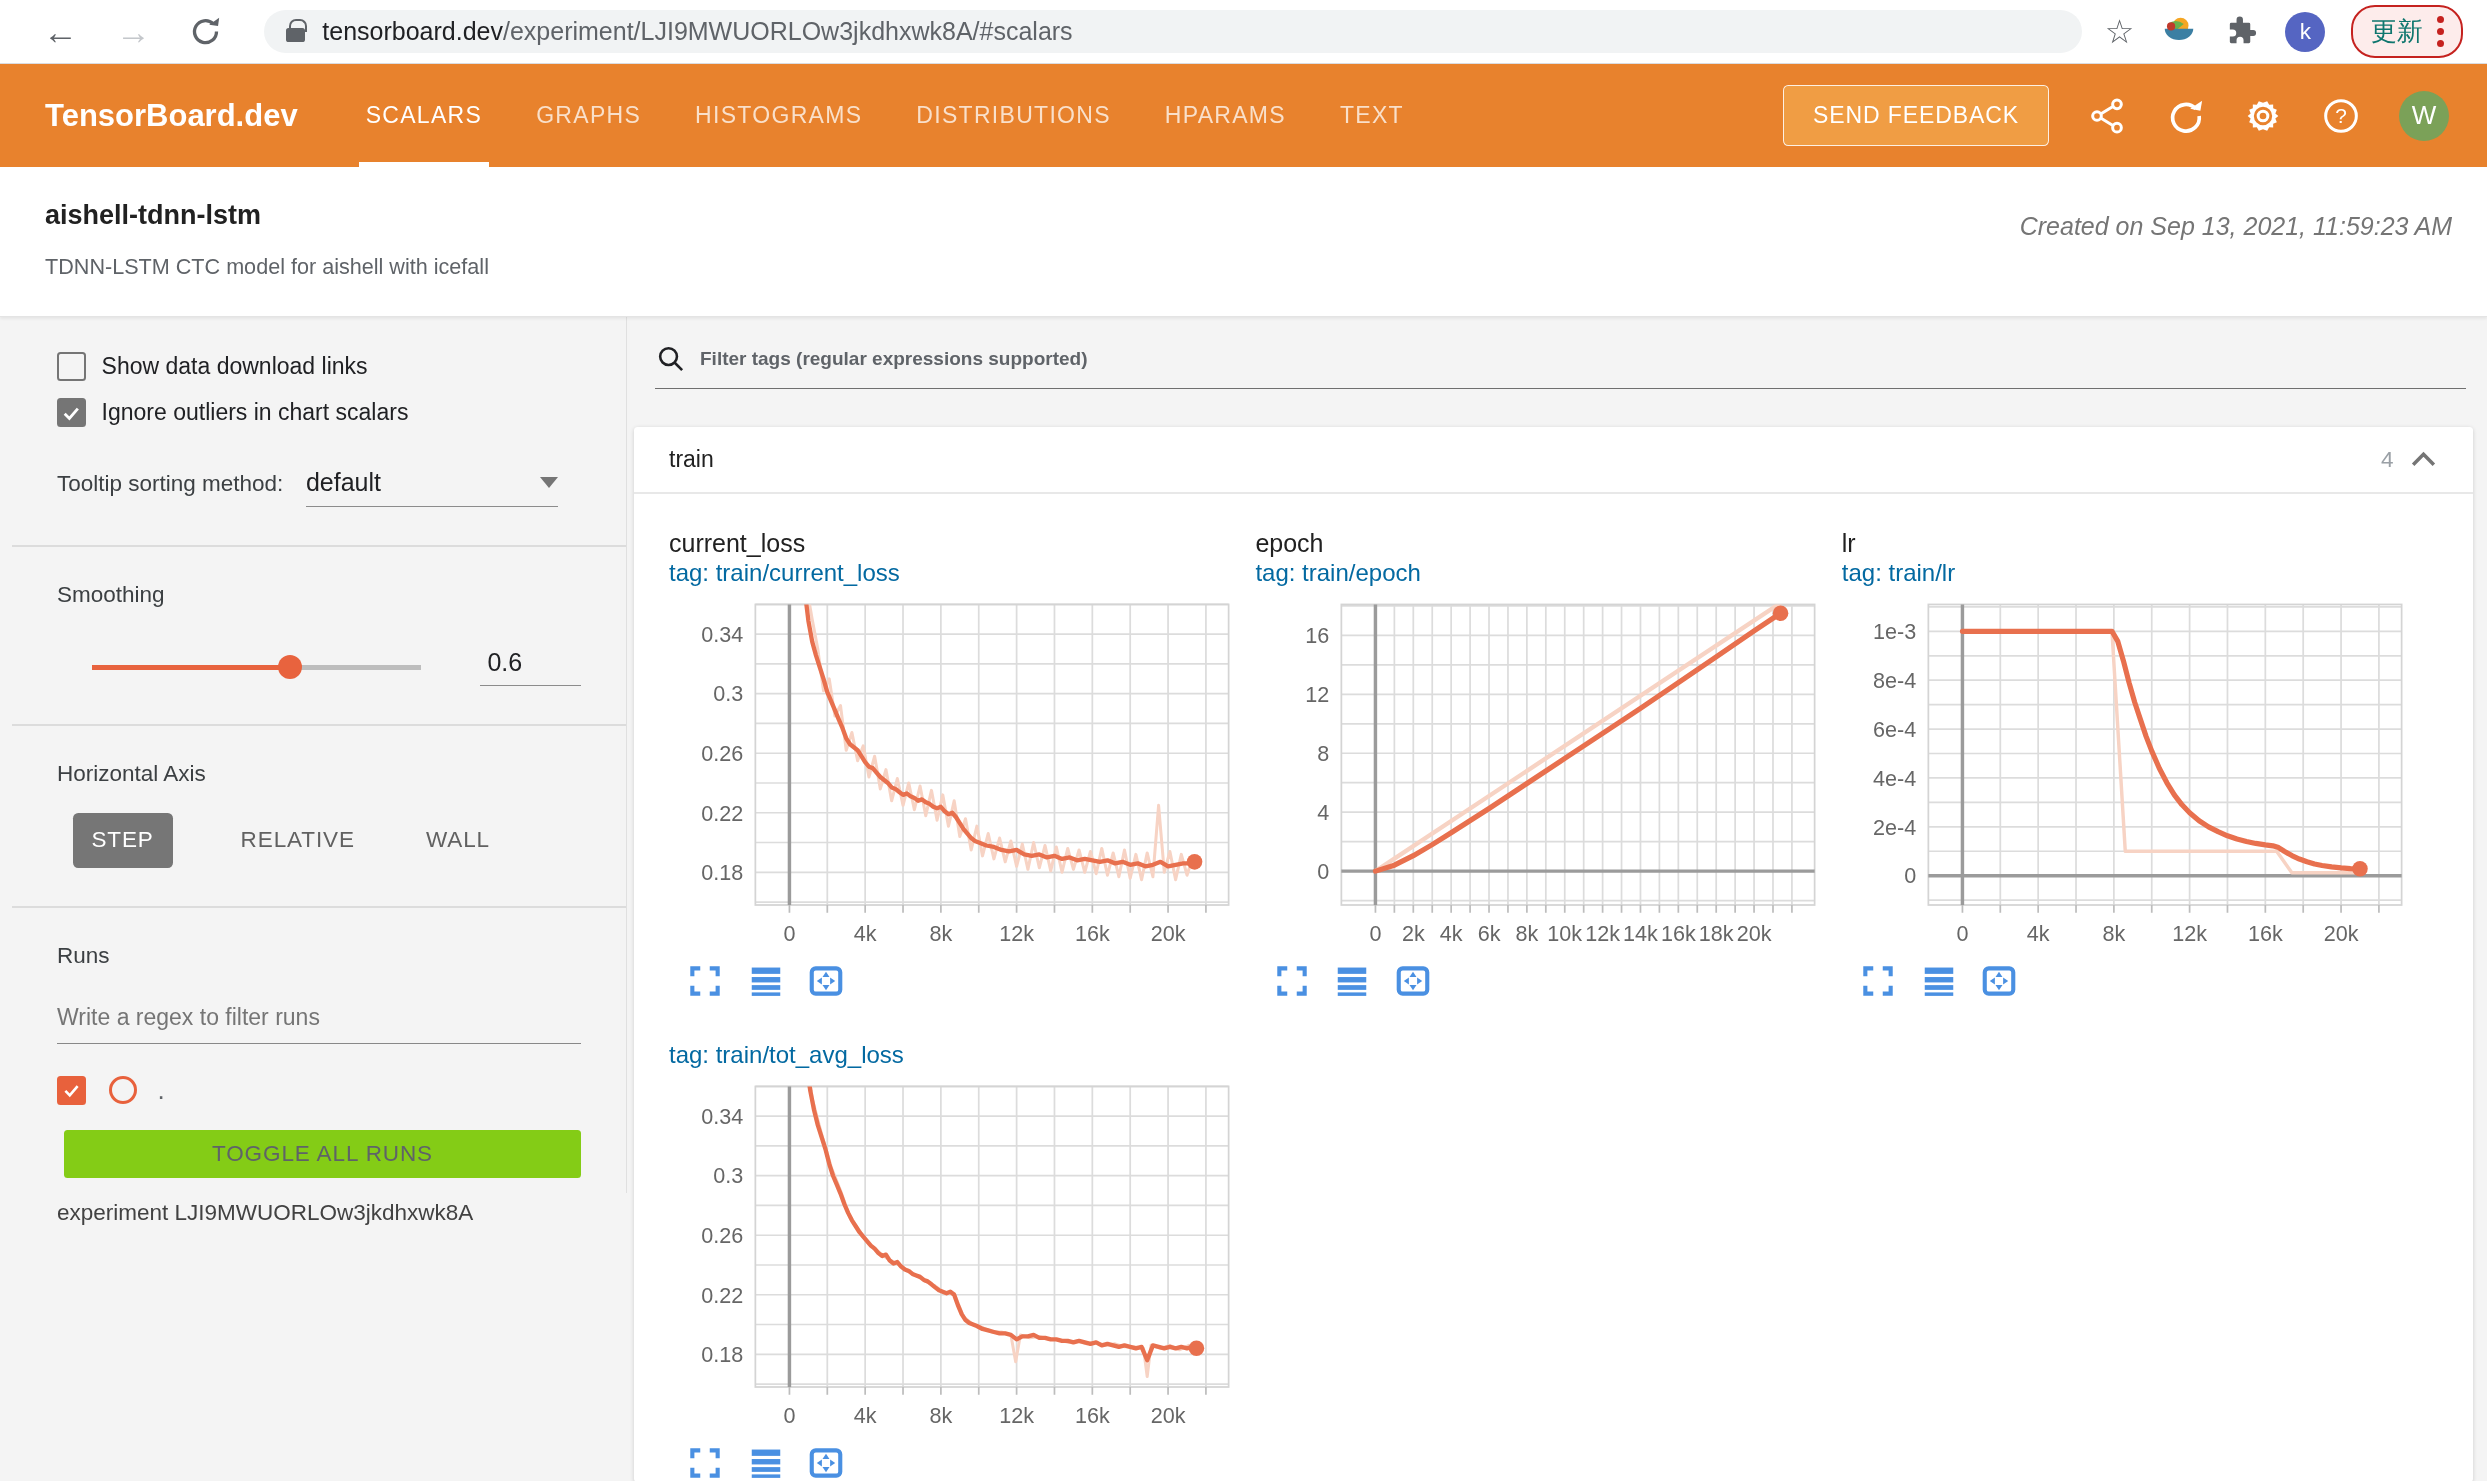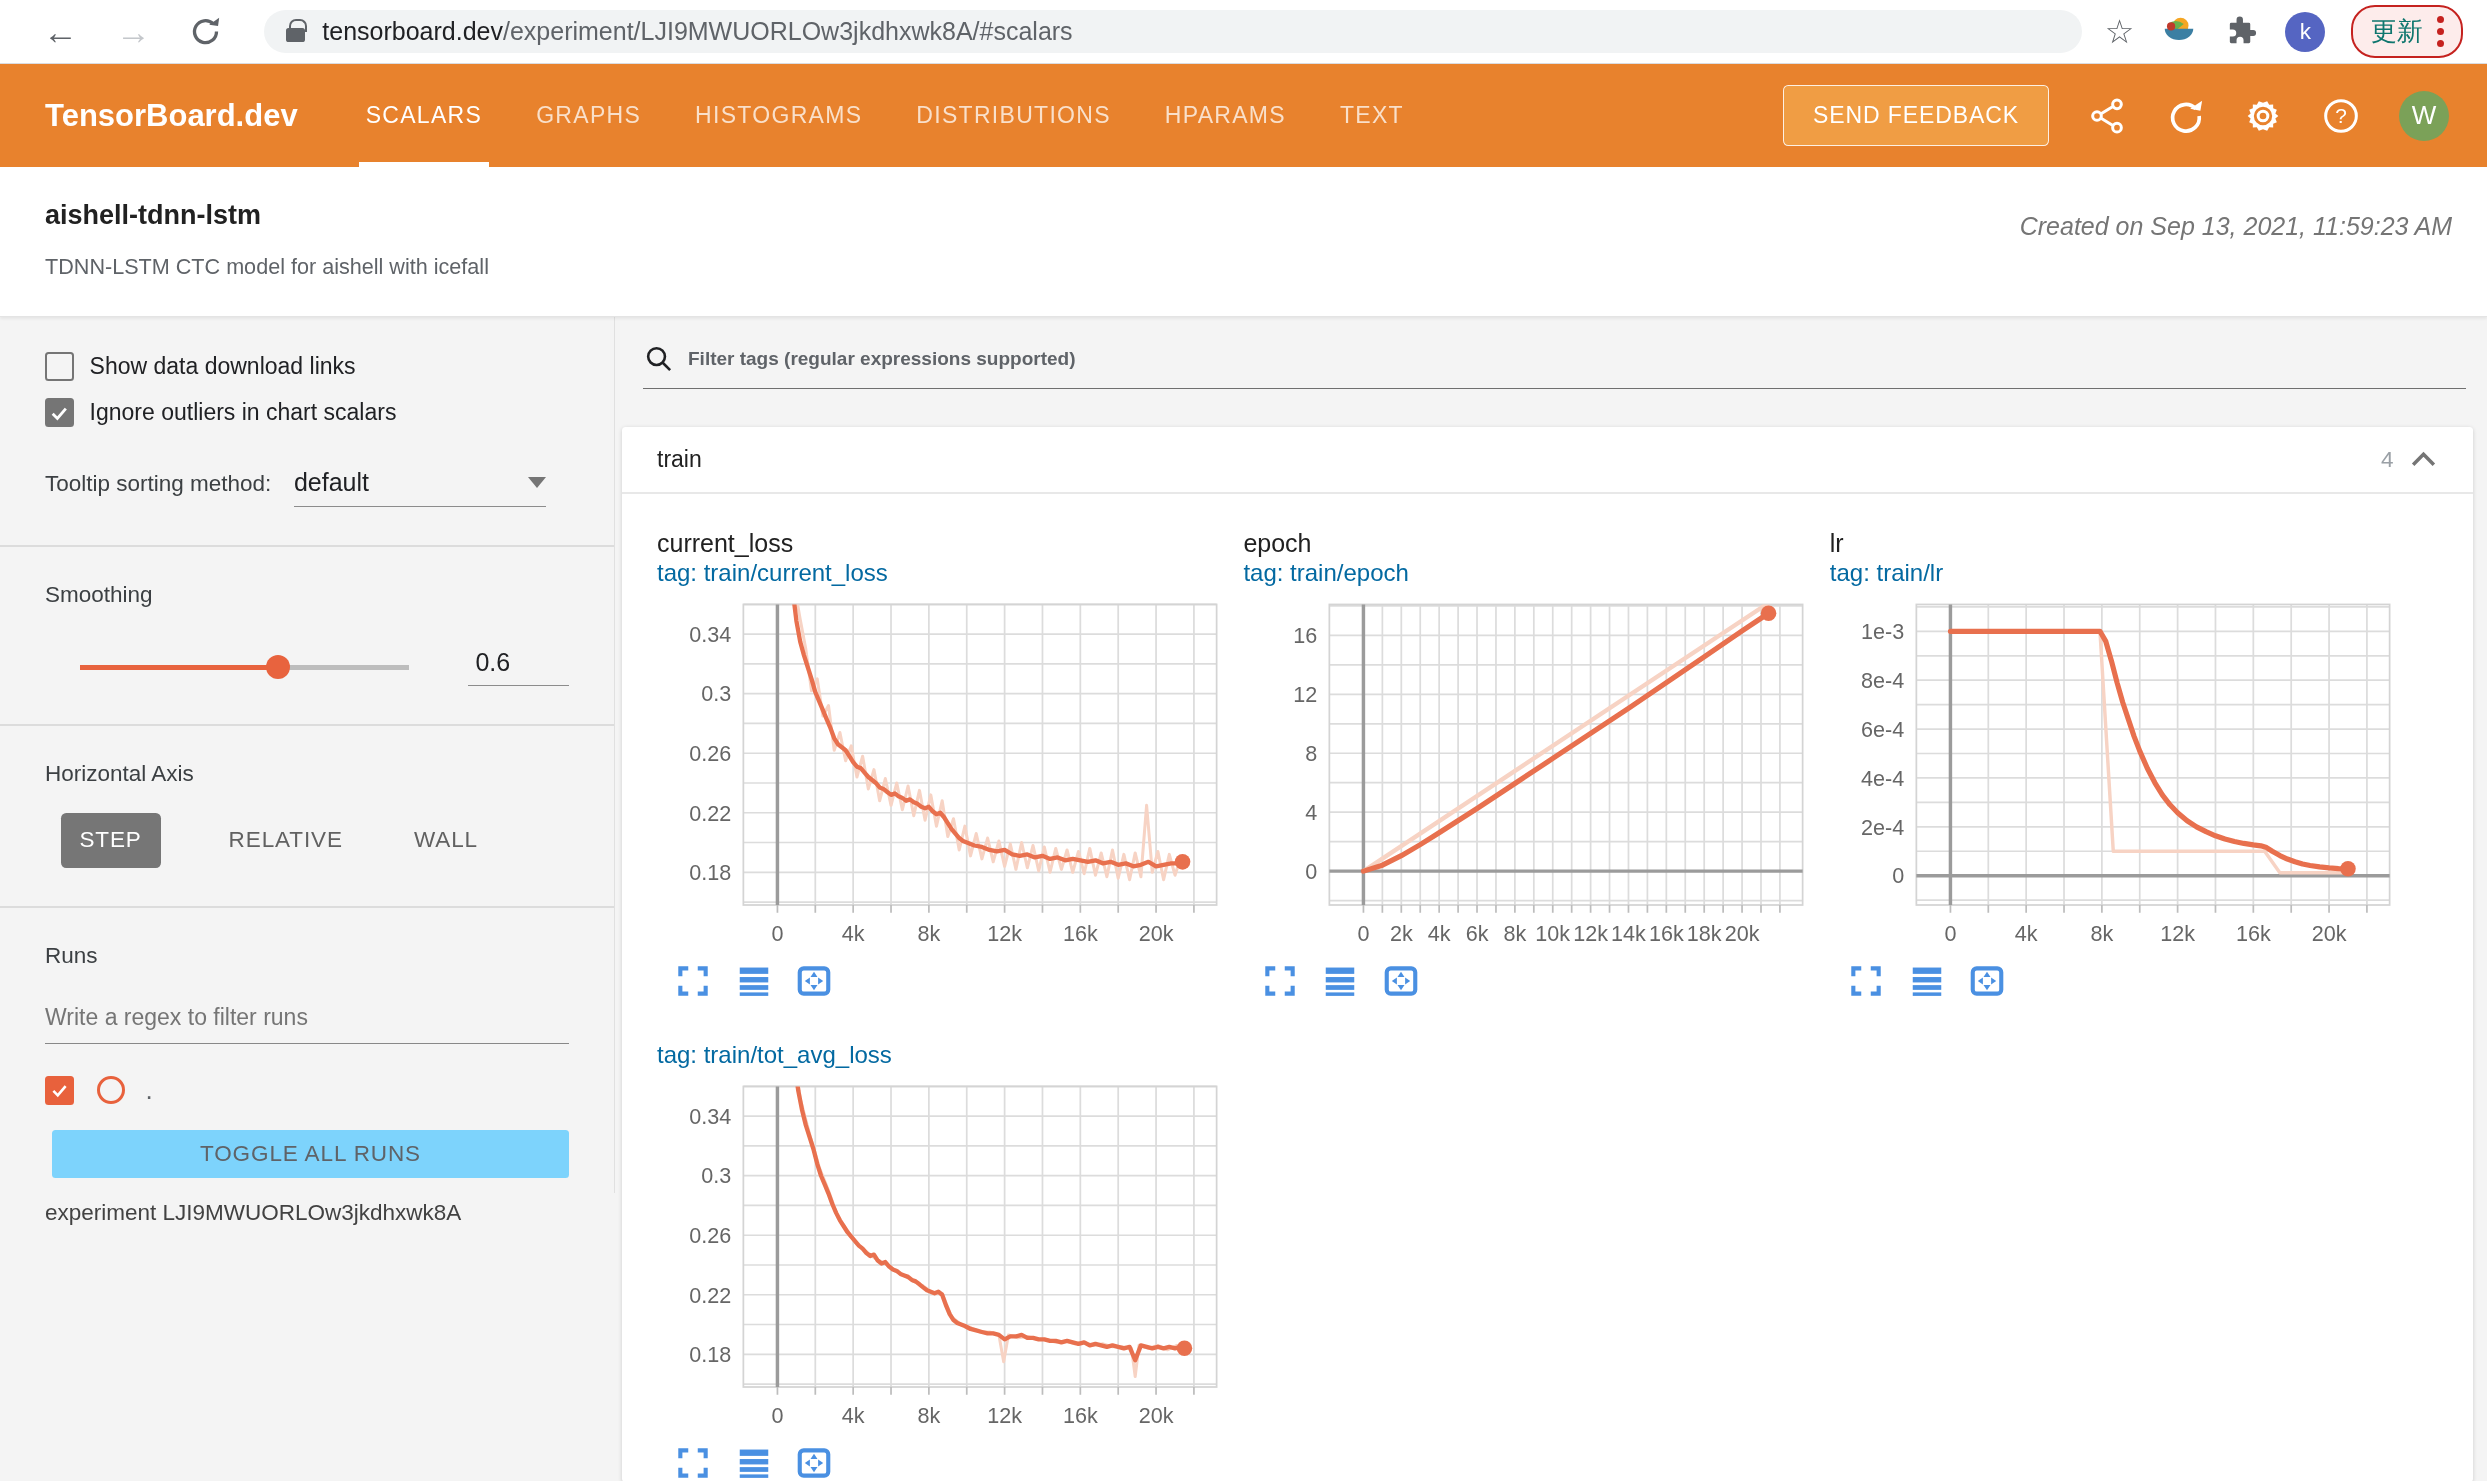--- a/index.html
+++ b/index.html
@@ -43,21 +43,21 @@
               display:flex; align-items:center; justify-content:center; }
 
   
   .exp-bar { height:150px; background:#fff; position:relative; border-bottom:0.9px solid #e4e4e4;
              box-shadow:0 1.7px 2.6px rgba(0,0,0,0.06); }
   .exp-title { font-size:27px; font-weight:bold; color:#212121; padding:33px 0 0 45px; }
   .exp-desc { font-size:21.6px; color:#5f6368; padding:22.5px 0 0 45px; }
   .exp-created { position:absolute; right:35px; top:45px; font-size:25px; font-style:italic; color:#757575; }
 
   
-  .content { display:flex; height:876px; }
+  .content { display:flex; height:876px;padding-left:12px; }
   .sidebar { width:615px; background:#f4f4f4; border-right:0.9px solid #e0e0e0;
              padding:35px 45px 0 45px; flex-shrink:0; }
   .main { flex:1; padding:0 14px 0 7px; }
 
   
   .cb-row { display:flex; align-items:center; margin-bottom:17.3px; }
   .cb { width:29px; height:29px; border:2.6px solid #757575; border-radius:3.5px; flex-shrink:0; }
   .cb.checked { background:#757575; border-color:#757575; display:flex; align-items:center; justify-content:center; }
   .cb.orange { background:#e8613c; border-color:#e8613c; display:flex; align-items:center; justify-content:center; }
   .cb-label { font-size:23px; color:#202124; margin-left:15.6px; }
@@ -83,21 +83,21 @@
                      color:#fff; font-size:22.5px; letter-spacing:0.9px; display:flex; align-items:center; justify-content:center; }
   .axis-btn { font-size:22.5px; letter-spacing:0.9px; color:#616161; }
   .axis-btn.relative { margin-left:54px; }
   .axis-btn.wall { margin-left:57px; }
   .regex-input { margin-top:35px; width:100%; background:transparent; border:none; outline:none;
                  border-bottom:1.7px solid #888; font-size:23px; color:#424242; padding-bottom:12px; }
   .regex-input::placeholder { color:#757575; }
   .run-row { display:flex; align-items:center; margin-top:31px; }
   .run-circle { width:28px; height:28px; border:3.5px solid #e8613c; border-radius:50%; margin-left:22.5px; }
   .run-dot { font-size:26px; color:#5f6368; margin-left:21px; }
-  .toggle-btn { margin:24px 0 0 7px; width:calc(100% - 7px); height:48px; background:#7dd3fc; border:none;
+  .toggle-btn { margin:24px 0 0 7px; width:calc(100% - 7px); height:48px; background:#84cc16; border:none;
                 border-radius:3.5px; font-size:22.5px; letter-spacing:0.9px; color:#5f6368;
                 font-family:"Liberation Sans", sans-serif; }
   .exp-line { margin-top:22.5px; font-size:22.5px; color:#424242; }
 
   
   .filter-row { display:flex; align-items:center; margin:26px 7px 0 21px;
                 border-bottom:1.7px solid #6f6f6f; padding-bottom:14px; }
   .filter-input { flex:1; border:none; outline:none; background:transparent; font-size:19px;
                   color:#202124; margin-left:14px;font-weight:bold; }
   .filter-input::placeholder { color:#5f6368; }

